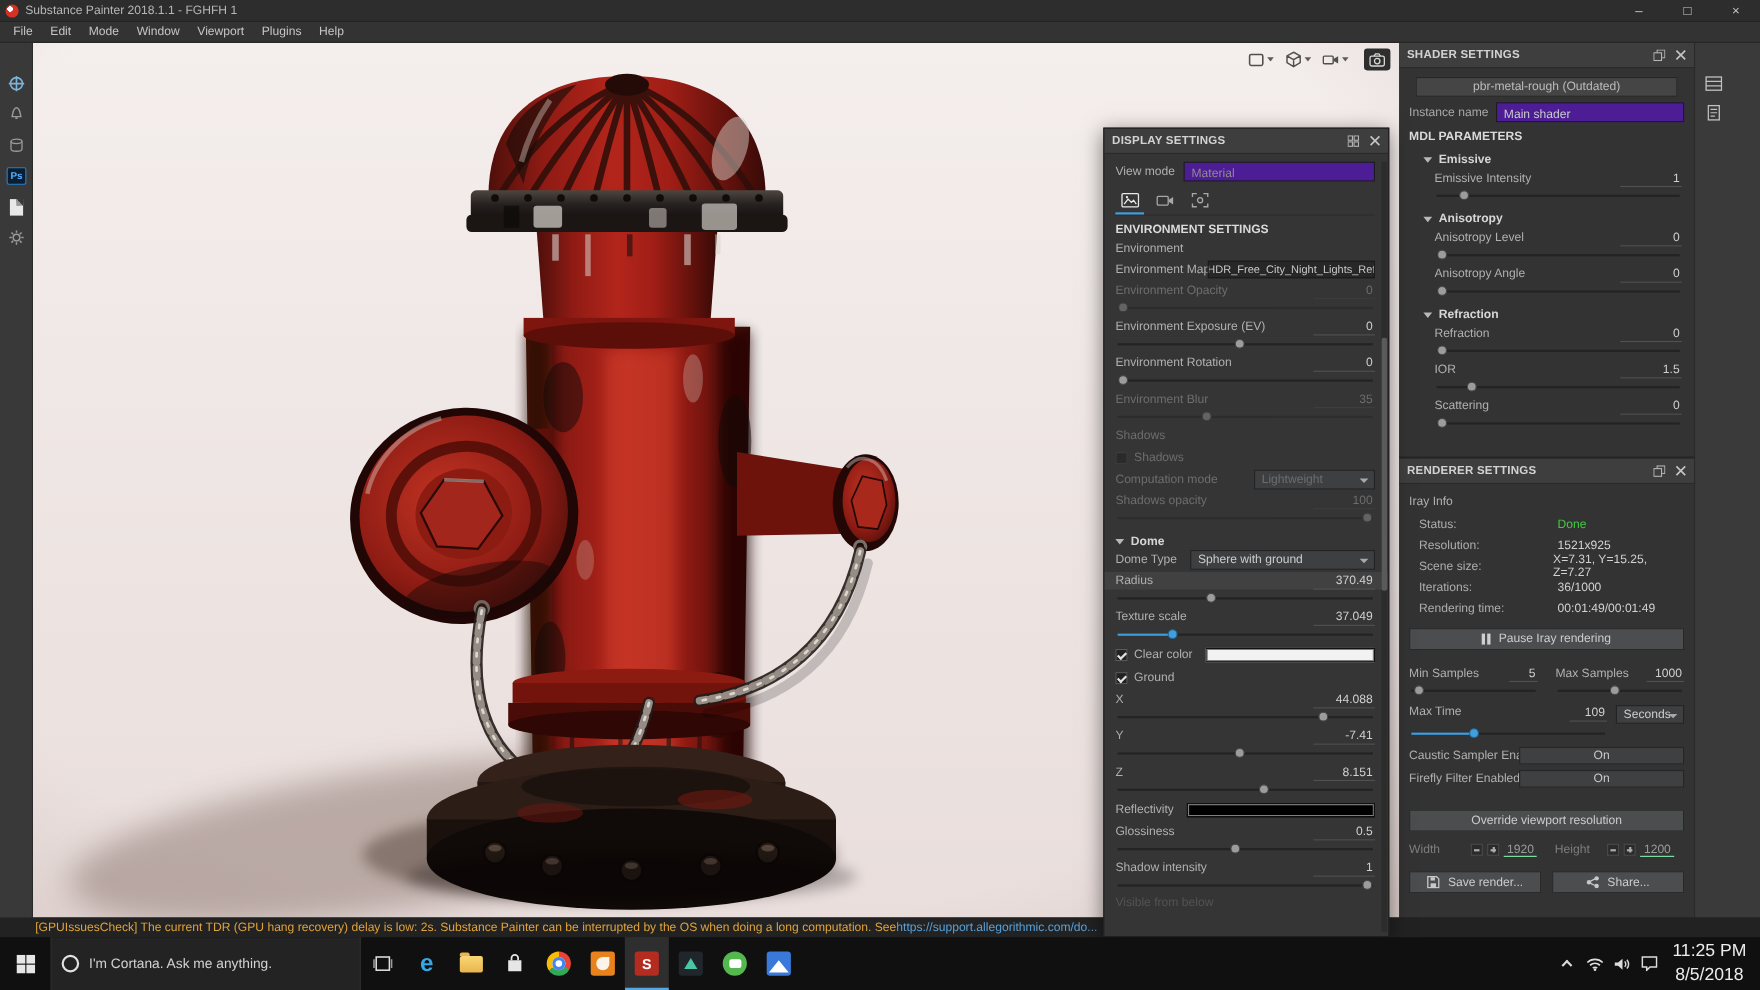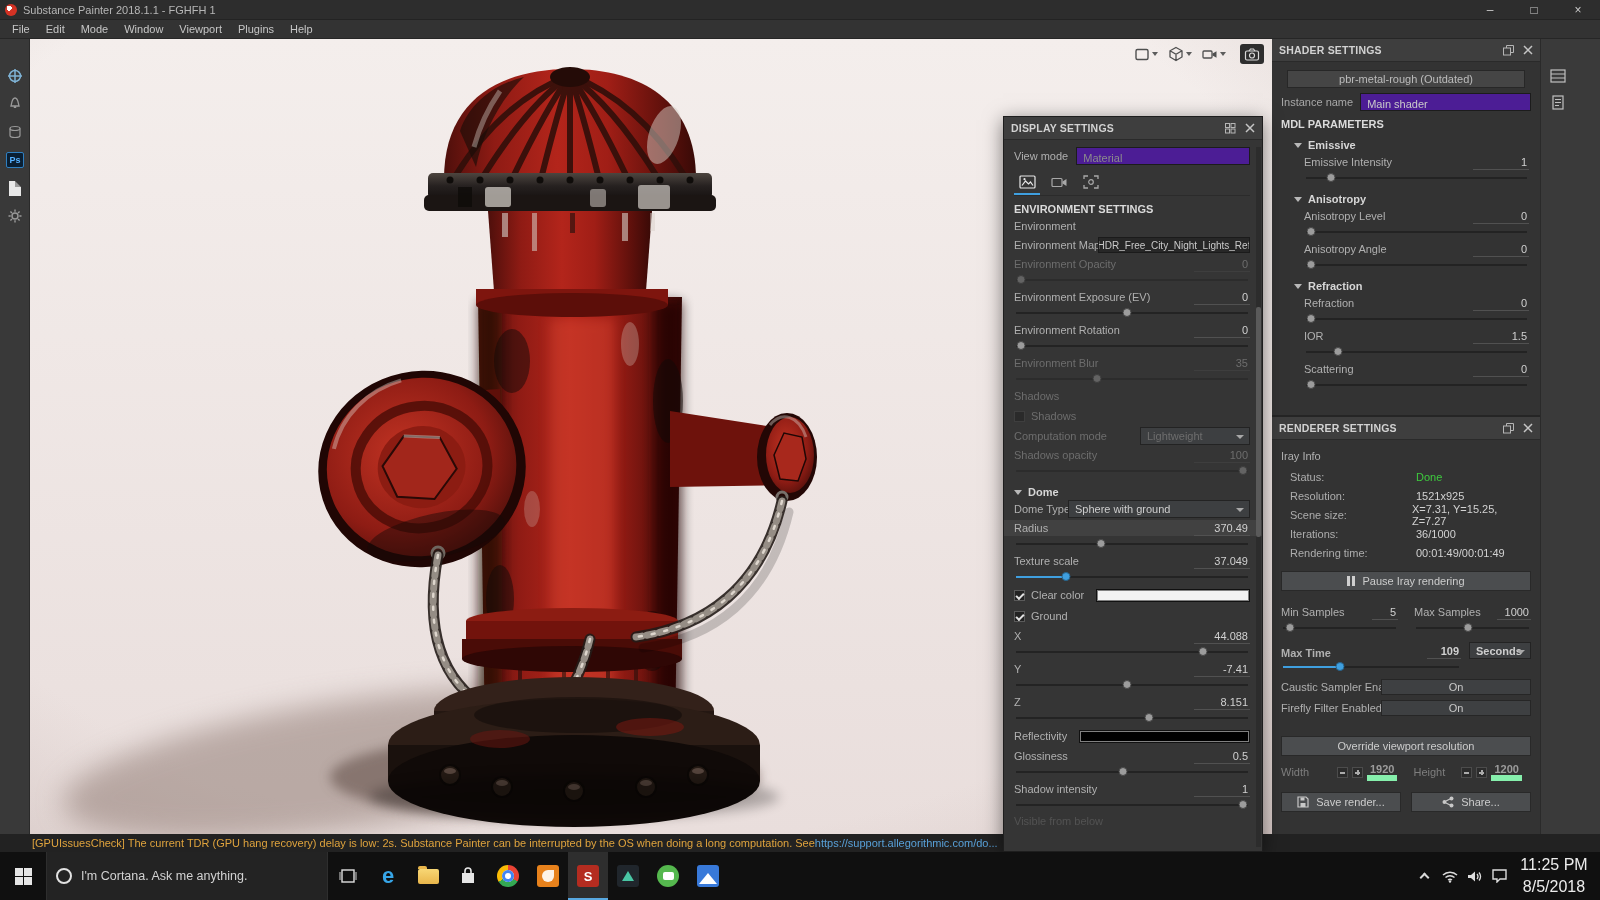--- a/index.html
+++ b/index.html
@@ -116,32 +116,32 @@
   .grp-body { margin-left:10px; margin-right:2px; }
   .irow { display:flex; height:19px; align-items:center; margin-left:9px; }
   .irow .k { width:126px; color:#adadad; }
   .irow .v { color:#d2d2d2; }
   .green { color:#3ecb3e !important; }
   .wbtn { height:20px; background:#4b4d4f; border:1px solid #292929; display:flex; align-items:center;
     justify-content:center; gap:7px; color:#cccccc; margin:9px 0 6px; }
   .pause-glyph { width:8px; height:10px; border-left:3px solid #cfcfcf; border-right:3px solid #cfcfcf; }
   .samples { display:flex; gap:16px; margin-top:10px; }
   .scol { flex:1; }
-  .mt-row { display:flex; align-items:flex-end; height:18px; margin-top:4px;font-weight:bold; }
+  .mt-row { display:flex; align-items:flex-start; height:18px; margin-top:4px; }
   .mt-row .pval { min-width:34px; margin-right:8px; }
   .dd.small { width:62px; height:17px; flex:none; }
   .slider.narrow { margin-right:70px; }
   .onrow { display:flex; align-items:center; height:21px; }
   .onfield { width:150px; height:16px; background:#3e4042; border:1px solid #262626; display:flex;
     align-items:center; justify-content:center; color:#c9c9c9; flex:none; }
   .whrow { display:flex; align-items:center; gap:4px; height:20px; margin-top:5px; color:#7e7e7e; }
   .stbox { width:11px; height:11px; background:#2b2b2b; border:1px solid #4c4c4c; position:relative; flex:none; }
   .stbox::before { content:""; position:absolute; left:2px; top:4px; width:5px; height:2px; background:#ababab; }
   .stbox.plus::after { content:""; position:absolute; left:3.5px; top:2.5px; width:2px; height:5px; background:#ababab; }
-  .st-val { border-bottom:6px solid #86efac; padding:0 3px; color:#9c9c9c;font-weight:bold; }
+  .st-val { border-bottom:1px solid #86efac; padding:0 3px; color:#9c9c9c; }
   .final-btns { display:flex; gap:10px; margin-top:10px; }
   .final-btns .wbtn { flex:1; margin:0; }
 
   .activate { position:absolute; left:1302px; top:768px; z-index:6; pointer-events:none; }
   .activate .l1 { font-size:20px; color:rgba(240,240,240,.55); }
   .activate .l2 { font-size:12.5px; color:rgba(228,228,228,.5); margin-top:3px; }
 
   
   .rightdock { position:absolute; left:1540px; top:39px; width:60px; height:795px; background:#3a3a3a;
     border-left:1px solid #2a2a2a; z-index:2; }
@@ -569,21 +569,21 @@
         <div class="thumb" style="left:97%"></div>
       </div>
 
       <div class="group-h">
         <span class="tri-down"></span>
         <span>Dome</span>
       </div>
 
       <div class="prow">
         <span class="plbl">Dome Type</span>
-        <div class="dd" style="width:182px;flex:none">
+        <div class="dd" style="width:168px;flex:none">
           <span>Sphere with ground</span>
           <span class="dd-arrow"></span>
         </div>
       </div>
 
       <div class="prow row-hl">
         <span class="plbl">Radius</span>
         <span class="pval">370.49</span>
       </div>
       <div class="slider">

